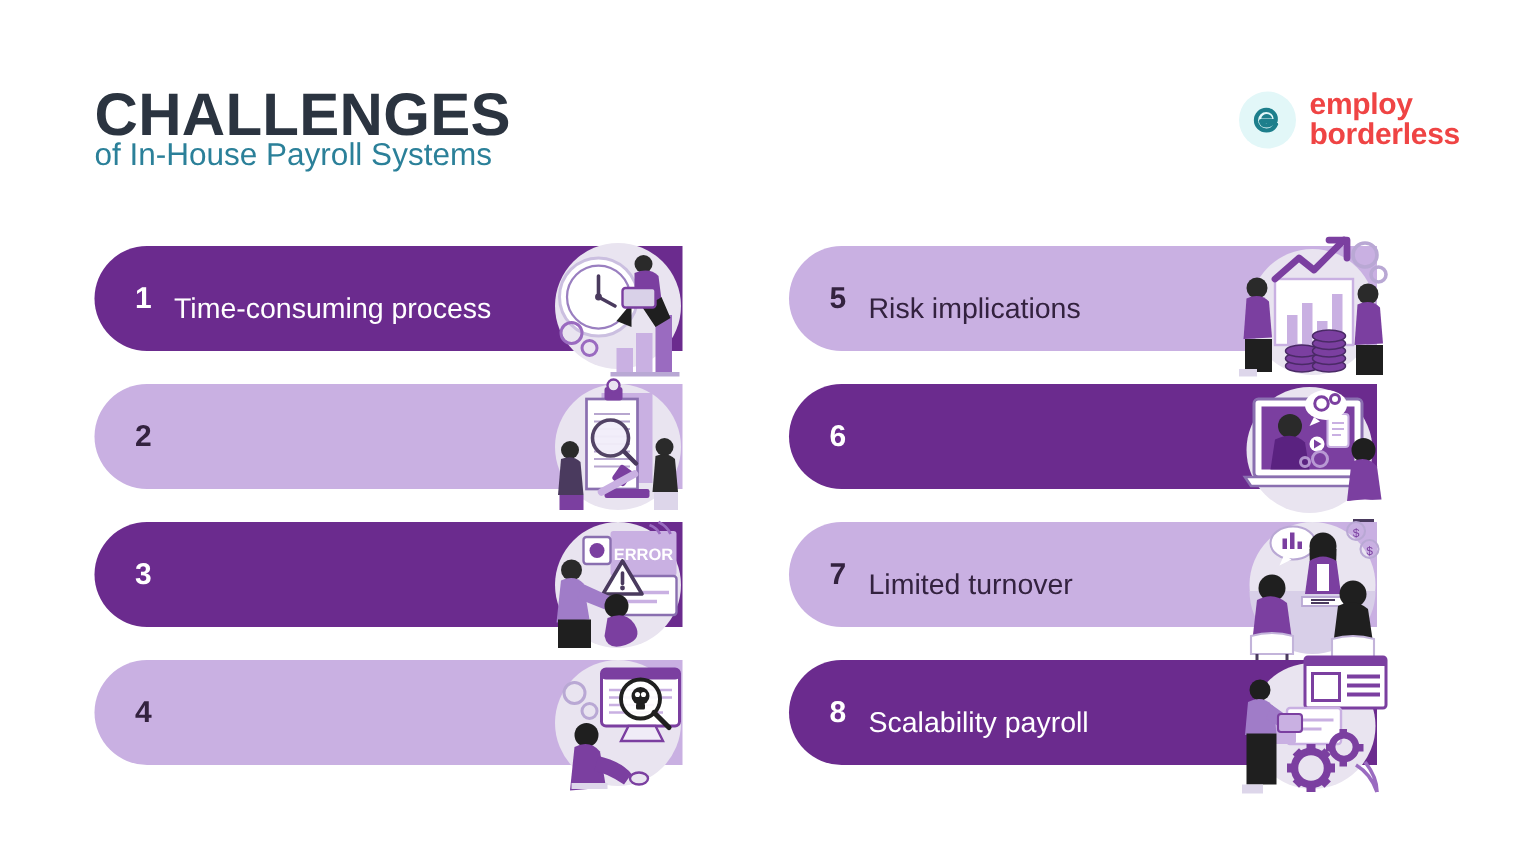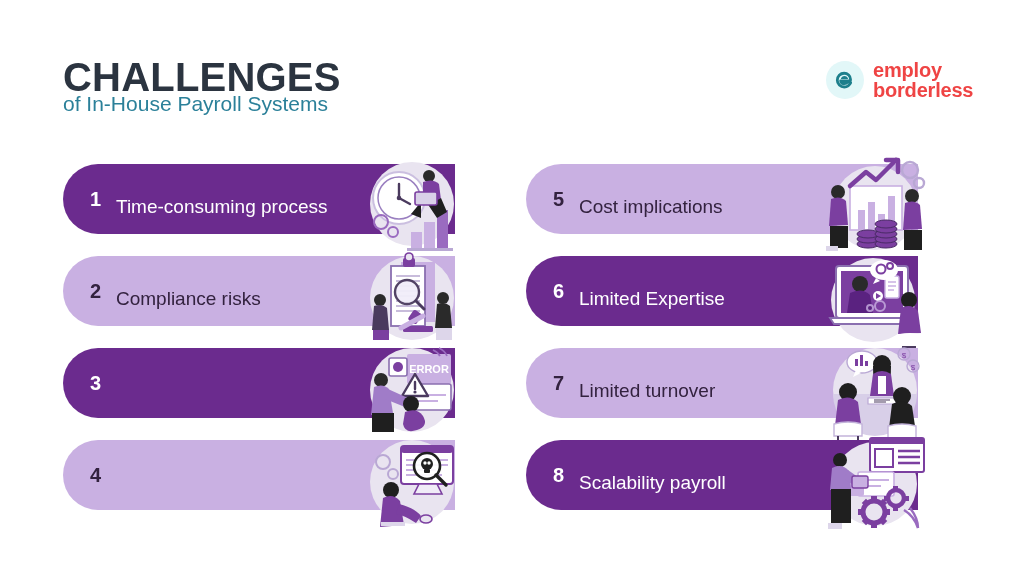--- a/index.html
+++ b/index.html
@@ -124,21 +124,20 @@
               </g>
             </svg>
           </div>
         </div>
       </div>
 
       <div class="row">
         <div class="row-inner">
           <div class="pill light">
             <span class="num">2</span>
-            <span class="label">Compliance risks</span>
           </div>
           <div class="illus">
             <svg viewBox="0 0 110 110">
               <circle cx="57" cy="50" r="42" fill="#e9e4f0"></circle>
               <rect x="46" y="14" width="34" height="60" fill="#c9b0e2"></rect>
               <rect x="36" y="18" width="34" height="60" fill="#fff" stroke="#8a6fb0" stroke-width="1.8"></rect>
               <g stroke="#b7a6cf" stroke-width="1.4">
                 <path d="M41 28h24M41 33h24M41 38h24M41 43h24M41 48h24M41 53h24M41 58h24M41 63h24"></path>
               </g>
               <rect x="48" y="10" width="12" height="9" rx="2" fill="#7b3fa0"></rect>
@@ -230,21 +229,21 @@
         </div>
       </div>
     </div>
 
     <div class="col col-right">
 
       <div class="row">
         <div class="row-inner">
           <div class="pill light">
             <span class="num">5</span>
-            <span class="label">Cost implications</span>
+            <span class="label">Risk implications</span>
           </div>
           <div class="illus">
             <svg viewBox="0 0 110 110">
               <circle cx="57" cy="52" r="42" fill="#e9e4f0"></circle>
               <rect x="32" y="30" width="52" height="44" fill="#ffffff" stroke="#c9b0e2" stroke-width="1.6"></rect>
               <g fill="#c9b0e2">
                 <rect x="40" y="54" width="7" height="20"></rect>
                 <rect x="50" y="46" width="7" height="28"></rect>
                 <rect x="60" y="58" width="7" height="16"></rect>
                 <rect x="70" y="40" width="7" height="34"></rect>
@@ -274,21 +273,20 @@
               <path d="M86 74 h18 v20 h-18z" fill="#1f1f1f"></path>
             </svg>
           </div>
         </div>
       </div>
 
       <div class="row">
         <div class="row-inner">
           <div class="pill dark">
             <span class="num">6</span>
-            <span class="label">Limited Expertise</span>
           </div>
           <div class="illus">
             <svg viewBox="0 0 110 110">
               <circle cx="55" cy="52" r="42" fill="#e9e4f0"></circle>
               <rect x="18" y="18" width="72" height="52" rx="3" fill="#ffffff" stroke="#8a6fb0" stroke-width="2"></rect>
               <rect x="23" y="23" width="62" height="42" fill="#7b3fa0"></rect>
               <path d="M12 70 h84 l-4 6 h-76z" fill="#ffffff" stroke="#8a6fb0" stroke-width="1.8"></path>
               <circle cx="42" cy="36" r="8" fill="#2a2a2a"></circle>
               <path d="M32 45 q12 -6 20 2 l3 18 -26 0z" fill="#5a2280"></path>
               <rect x="67" y="28" width="14" height="22" rx="2" fill="#ffffff" stroke="#c9b0e2" stroke-width="1.4"></rect>

